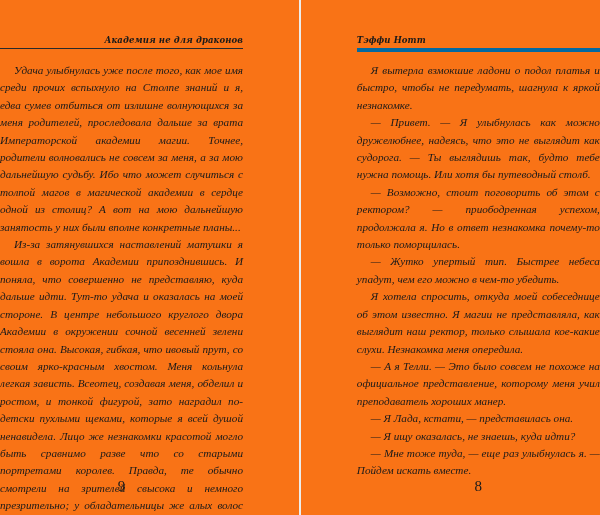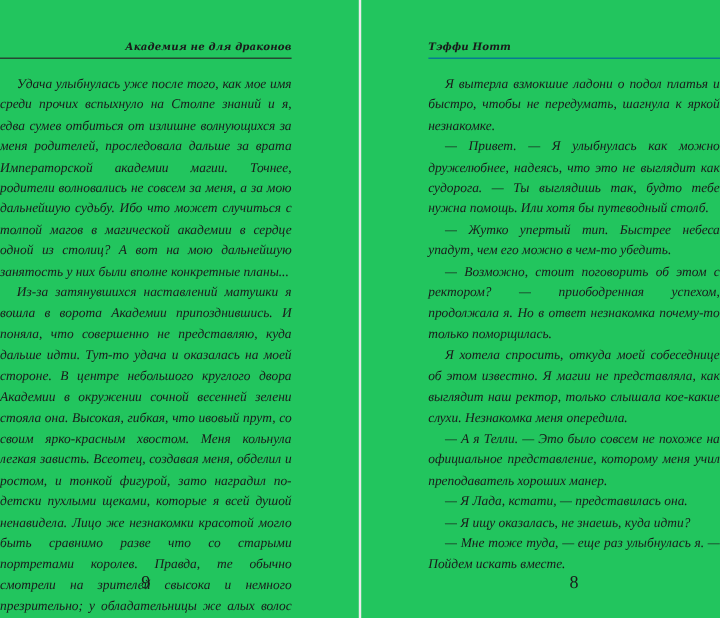--- a/index.html
+++ b/index.html
@@ -18,21 +18,21 @@
     .spread {
       position: absolute;
       left: 0; top: 0;
       width: 600px; height: 515px;
       display: flex;
     }
     .page {
       position: relative;
       width: 360px;
       height: 515px;
-      background: #22c55e;
+      background: #f97316;
       box-sizing: border-box;
     }
     .gutter {
       width: 2px;
       height: 515px;
       background: #ececec;
     }
     .page-left .running-head {
       position: absolute;
       left: 0;
@@ -51,21 +51,21 @@
       left: 357px;
       left: 56px;
       top: 35px;
       width: 243px;
       text-align: left;
       font-style: italic;
       font-weight: bold;
       font-size: 8.5px;
       letter-spacing: 0.1px;
       padding-bottom: 3px;
-      border-bottom: 1px solid #0369a1;
+      border-bottom: 4px solid #0369a1;
     }
     .body-text {
       position: absolute;
       top: 62px;
       width: 243px;
       font-family: "Liberation Serif", "DejaVu Serif", serif;
       font-size: 11.2px;
       line-height: 17.4px;
       text-align: justify;
       hyphens: manual;
@@ -103,22 +103,22 @@
     <div class="folio">9</div>
   </div>
 
   <div class="gutter"></div>
 
   <div class="page page-right">
     <div class="running-head">Тэффи Нотт</div>
     <div class="body-text">
       <p>Я вытерла взмокшие ладони о подол платья и быстро, чтобы не передумать, шагнула к яркой незнакомке.</p>
       <p>— Привет. — Я улыбнулась как можно дружелюбнее, надеясь, что это не выглядит как судорога. — Ты выглядишь так, будто тебе нужна помощь. Или хотя бы путеводный столб.</p>
+      <p>— Возможно, стоит поговорить об этом с ректором? — приободренная успехом, продолжала я. Но в ответ незнакомка почему-то только поморщилась.</p>
       <p>— Жутко упертый тип. Быстрее небеса упадут, чем его можно в чем-то убедить.</p>
-      <p>— Возможно, стоит поговорить об этом с ректором? — приободренная успехом, продолжала я. Но в ответ незнакомка почему-то только поморщилась.</p>
       <p>Я хотела спросить, откуда моей собеседнице об этом известно. Я магии не представляла, как выглядит наш ректор, только слышала кое-какие слухи. Незнакомка меня опередила.</p>
       <p>— А я Телли. — Это было совсем не похоже на официальное представление, которому меня учил преподаватель хороших манер.</p>
       <p>— Я Лада, кстати, — представилась она.</p>
       <p>— Я ищу оказалась, не знаешь, куда идти?</p>
       <p>— Мне тоже туда, — еще раз улыбнулась я. — Пойдем искать вместе.</p>
 
     </div>
     <div class="folio">8</div>
   </div>
 

